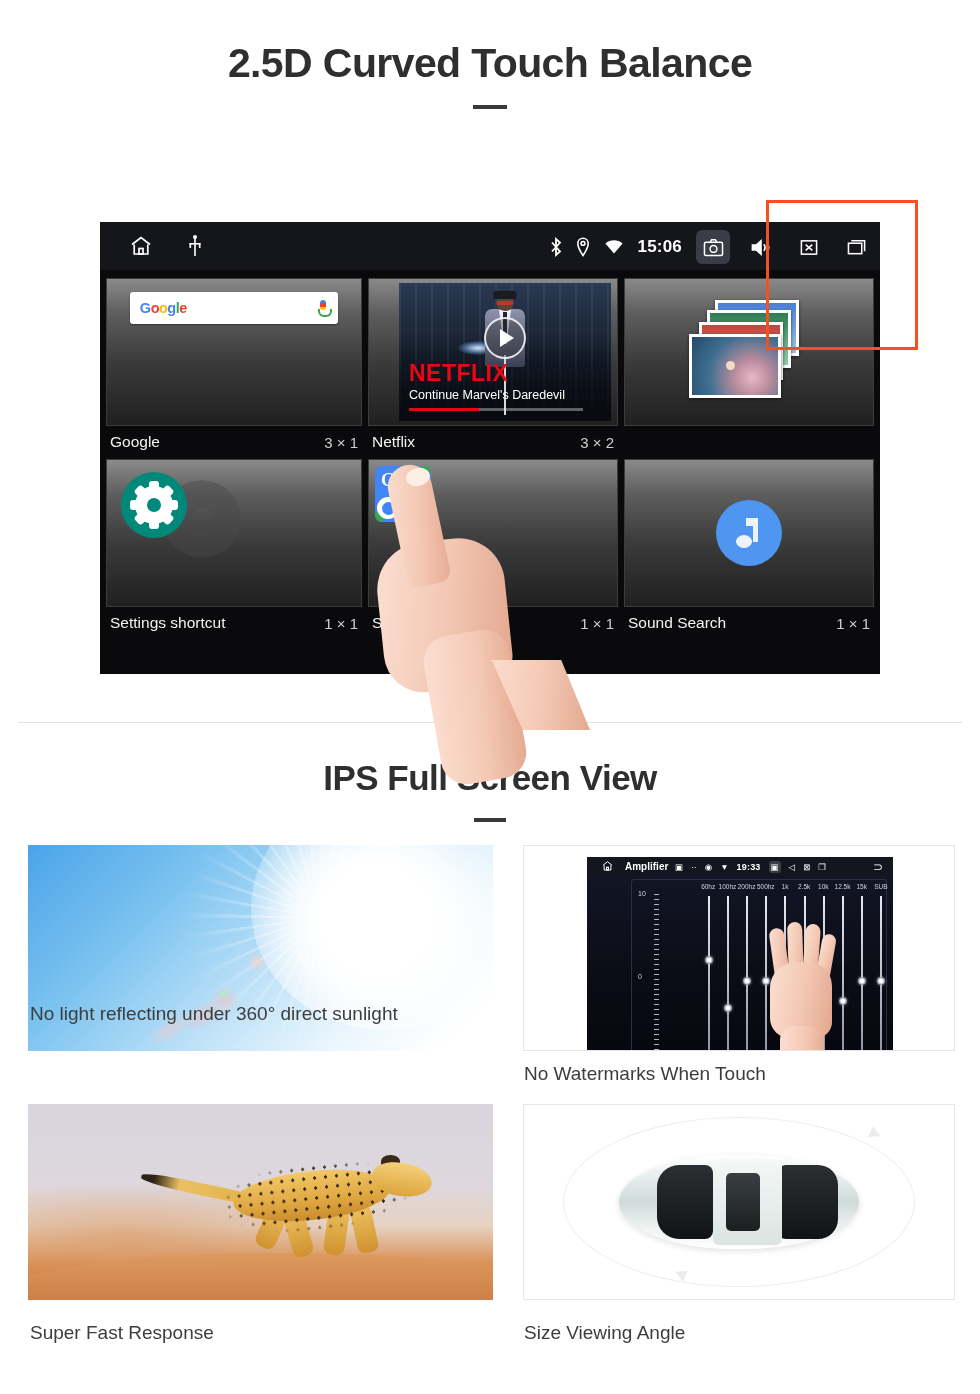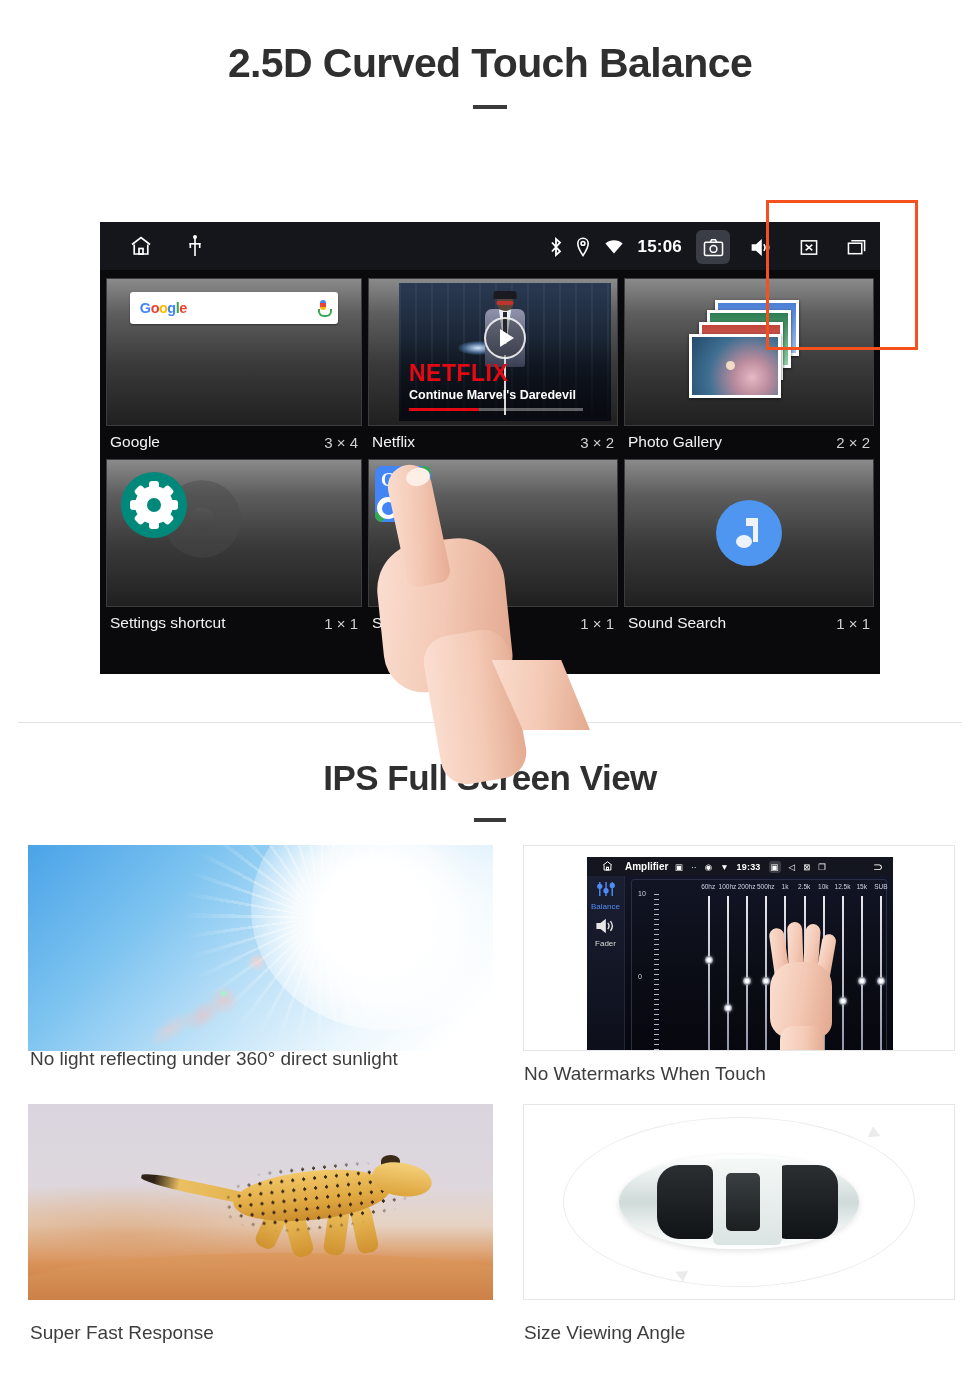--- a/index.html
+++ b/index.html
@@ -105,21 +105,21 @@
   .nfx .man .body{position:absolute;left:50%;top:15px;transform:translateX(-50%);width:40px;height:58px;
     background:linear-gradient(180deg,#8f93ac 0%,#5d6378 60%,#3a3f52 100%);border-radius:7px 7px 3px 3px;}
   .nfx .man .shirt{position:absolute;left:50%;top:16px;transform:translateX(-50%);width:12px;height:34px;background:#eceff5;clip-path:polygon(0 0,100% 0,62% 100%,38% 100%);}
   .nfx .man .tie{position:absolute;left:50%;top:18px;transform:translateX(-50%);width:4px;height:26px;background:#23252e;}
   .nfx .cane{position:absolute;left:50%;top:52%;width:2px;height:44%;background:#d8d8d8;transform:translateX(-1px);}
   .nfx .play{position:absolute;left:50%;top:40%;transform:translate(-50%,-50%);
     width:42px;height:42px;border-radius:50%;border:2px solid rgba(255,255,255,.85);
     background:rgba(40,40,40,.35);display:flex;align-items:center;justify-content:center;}
   .nfx .play::after{content:"";border-left:14px solid #fff;border-top:9px solid transparent;border-bottom:9px solid transparent;margin-left:4px;}
   .nfx .brand{position:absolute;left:10px;bottom:34px;color:#e50914;font-weight:bold;font-size:23px;letter-spacing:0.5px;}
-  .nfx .sub{position:absolute;left:10px;bottom:19px;color:#fff;font-size:12.5px;font-weight:bold;}
+  .nfx .sub{position:absolute;left:10px;bottom:19px;color:#fff;font-size:12.5px;}
   .nfx .bar{position:absolute;left:10px;bottom:10px;width:82%;height:3px;background:rgba(255,255,255,.35);}
   .nfx .bar i{position:absolute;left:0;top:0;height:3px;width:40%;background:#e50914;}
 
   
   .pg{position:absolute;left:50%;top:50%;transform:translate(-50%,-50%);width:128px;height:104px;}
   .pg .ph{position:absolute;border:3px solid #fff;box-shadow:0 1px 3px rgba(0,0,0,.6);}
   .pg .p1{left:30px;top:0;width:84px;height:56px;background:linear-gradient(180deg,#4a7fd6,#9fc0ea);}
   .pg .p2{left:22px;top:10px;width:84px;height:58px;background:linear-gradient(180deg,#2e7d52,#8fd0a6);}
   .pg .p3{left:14px;top:22px;width:84px;height:58px;background:linear-gradient(180deg,#c0443b,#e9a29c);}
   .pg .p4{left:4px;top:34px;width:92px;height:64px;overflow:hidden;
@@ -378,21 +378,21 @@
           <div class="wthumb" style="height:148px">
             <div class="gsearch">
               <span class="glogo">
                 <i style="color:#4285F4">G</i><i style="color:#EA4335">o</i><i style="color:#FBBC05">o</i><i style="color:#4285F4">g</i><i style="color:#34A853">l</i><i style="color:#EA4335">e</i>
               </span>
               <span class="mic"></span>
             </div>
           </div>
           <div class="wlabelrow">
             <span>Google</span>
-            <span class="wsize">3 × 4</span>
+            <span class="wsize">3 × 1</span>
           </div>
         </div>
 
         <div class="wcell" style="width:250px">
           <div class="wthumb" style="height:148px">
             <div class="nfx">
               <div class="street"></div>
               <div class="glow"></div>
               <div class="man">
                   <div class="body"></div>
@@ -421,24 +421,20 @@
           <div class="wthumb" style="height:148px">
             <div class="pg">
               <div class="ph p1"></div>
                 <div class="ph p2"></div>
                 <div class="ph p3"></div>
               <div class="ph p4">
                   <div class="c"></div>
                 </div>
             </div>
           </div>
-          <div class="wlabelrow">
-            <span>Photo Gallery</span>
-            <span class="wsize">2 × 2</span>
-          </div>
         </div>
       </div>
 
       <div class="wrow" style="margin-top:2px">
         <div class="wcell" style="width:256px">
           <div class="wthumb" style="height:148px">
             <div class="setw">
               <div class="ghost"></div>
               <div class="gear gear-main">
                 <div class="t" style="transform:translate(-50%,-50%) rotate(0deg)"></div>
@@ -514,21 +510,21 @@
     <div class="sky">
       <div class="rays"></div>
       <div class="sun"></div>
       <div class="flare f1"></div>
         <div class="flare f2"></div>
         <div class="flare f3"></div>
       <div class="flare f4"></div>
         <div class="flare f5"></div>
     </div>
   </div>
-  <div class="caption" style="left:30px;top:1048px">No light reflecting under 360° direct sunlight</div>
+  <div class="caption" style="left:30px;top:1003px">No light reflecting under 360° direct sunlight</div>
 
   <div class="card" style="left:523px;top:845px;width:432px;height:206px">
     <div style="position:absolute;left:63px;top:11px;width:306px;height:228px;overflow:hidden">
       <div class="amp">
 
         <div class="amp-status">
           <span style="position:absolute;left:14px">
             <svg width="13" height="12" viewBox="0 0 24 24" fill="none" stroke="#fff" stroke-width="2">
               <path d="M3 10.5 12 3.5l9 7"></path>
                 <path d="M5.2 10.5V20h13.6v-9.5"></path>
@@ -544,39 +540,20 @@
             <span class="clock" style="font-size:9px">19:33</span>
             <span style="background:#3a3c46;border-radius:3px;padding:1px 2px">▣</span>
             <span>◁</span>
             <span>⊠</span>
             <span>❐</span>
           </span>
           <span class="amp-back">⊃</span>
         </div>
 
         <div class="amp-body">
-          <div class="amp-side">
-            <div style="margin-top:5px;text-align:center">
-              <svg width="22" height="16" viewBox="0 0 24 18" fill="none" stroke="#4f8cf5" stroke-width="1.6">
-                <path d="M5 1v16M12 1v16M19 1v16"></path>
-                  <circle cx="5" cy="6" r="2.2" fill="#4f8cf5"></circle>
-                <circle cx="12" cy="11" r="2.2" fill="#4f8cf5"></circle>
-                  <circle cx="19" cy="5" r="2.2" fill="#4f8cf5"></circle>
-              </svg>
-            </div>
-            <div class="lbl">Balance</div>
-            <div style="margin-top:7px;text-align:center">
-              <svg width="22" height="16" viewBox="0 0 24 18" fill="none" stroke="#e6e6e6" stroke-width="1.6">
-                <path d="M2 6.5h4L11 2.5v13L6 11.5H2z" fill="#e6e6e6"></path>
-                  <path d="M14 5.5a5.5 5.5 0 0 1 0 7"></path>
-                  <path d="M17 3.5a9 9 0 0 1 0 11"></path>
-              </svg>
-            </div>
-            <div class="lbl2">Fader</div>
-          </div>
 
           <div class="eqwrap">
             <div class="scale">
               <div class="n" style="top:-4px">10</div>
               <div class="n" style="top:48%">0</div>
               <div class="n" style="bottom:-4px">-10</div>
               <div class="ticks"></div>
             </div>
 
             <div id="bands">

